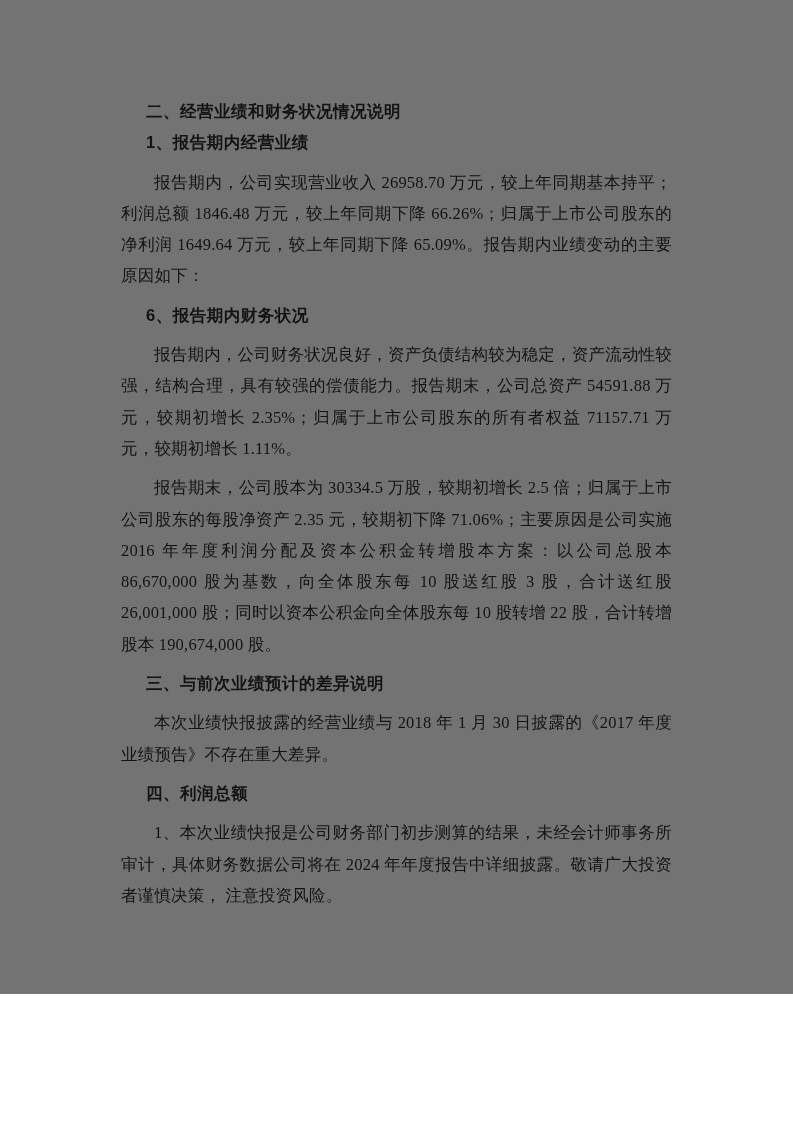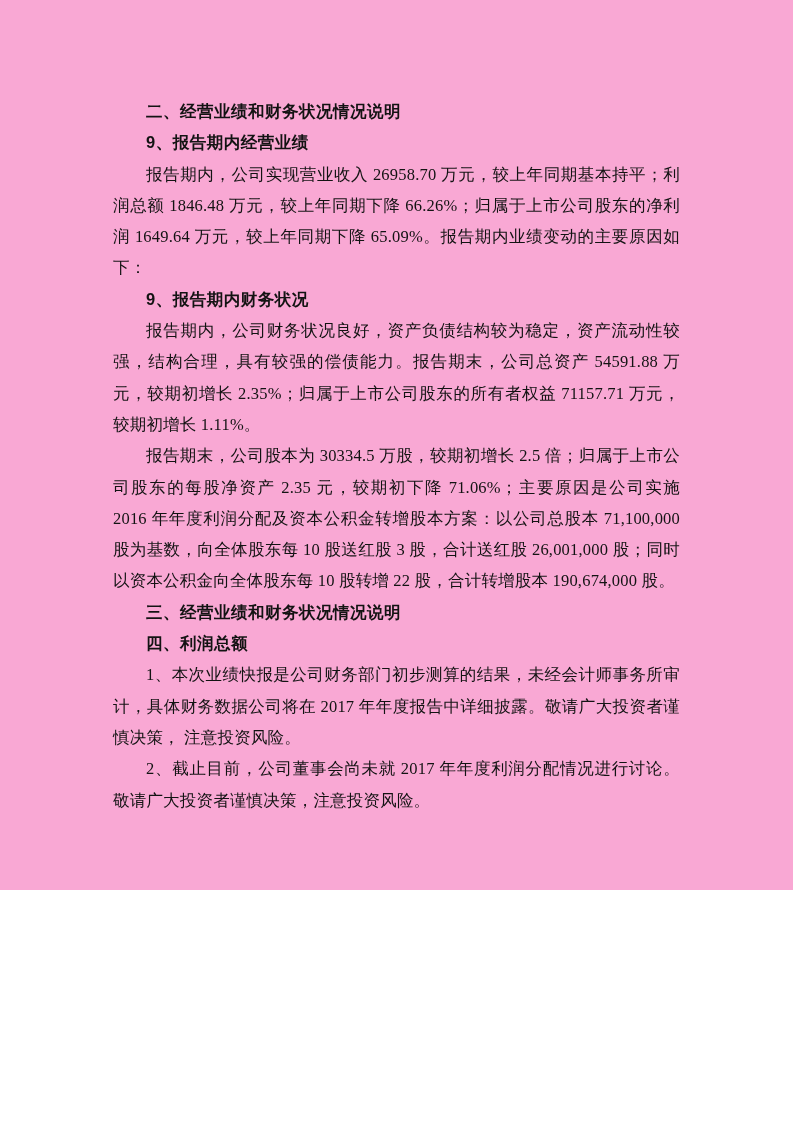--- a/index.html
+++ b/index.html
@@ -9,74 +9,74 @@
     background: #ffffff;
   }
   body {
     width: 793px;
     height: 1122px;
     font-family: "Liberation Serif", "DejaVu Serif", serif;
   }
   .page {
     position: relative;
     width: 793px;
-    height: 890px;
-    background: #f9a8d4;
+    height: 994px;
+    background: #737373;
     overflow: hidden;
   }
   .content {
     position: absolute;
     left: 113px;
     top: 96px;
     width: 567px;
     color: #131313;
   }
   .doc-heading {
     margin: 0;
     font-family: "Liberation Sans", "DejaVu Sans", sans-serif;
     font-weight: bold;
     font-size: 16.5px;
     line-height: 31.3px;
     text-indent: 2em;
     letter-spacing: 0.5px;
     white-space: nowrap;
   }
   .doc-para {
-    margin: 0;
+    margin: 8px;
     font-size: 16.5px;
     line-height: 31.3px;
     text-indent: 2em;
     text-align: justify;
     text-justify: inter-ideograph;
     letter-spacing: 0.2px;
   }
 </style>
 </head>
 <body>
 
 <div class="page">
   <div class="content">
 
     <h2 class="doc-heading">二、经营业绩和财务状况情况说明</h2>
 
-    <h3 class="doc-heading">9、报告期内经营业绩</h3>
+    <h3 class="doc-heading">1、报告期内经营业绩</h3>
 
     <p class="doc-para">报告期内，公司实现营业收入 26958.70 万元，较上年同期基本持平；利润总额 1846.48 万元，较上年同期下降 66.26%；归属于上市公司股东的净利润 1649.64 万元，较上年同期下降 65.09%。报告期内业绩变动的主要原因如下：</p>
 
 
 
-    <h3 class="doc-heading">9、报告期内财务状况</h3>
+    <h3 class="doc-heading">6、报告期内财务状况</h3>
 
     <p class="doc-para">报告期内，公司财务状况良好，资产负债结构较为稳定，资产流动性较强，结构合理，具有较强的偿债能力。报告期末，公司总资产 54591.88 万元，较期初增长 2.35%；归属于上市公司股东的所有者权益 71157.71 万元，较期初增长 1.11%。</p>
 
-    <p class="doc-para">报告期末，公司股本为 30334.5 万股，较期初增长 2.5 倍；归属于上市公司股东的每股净资产 2.35 元，较期初下降 71.06%；主要原因是公司实施 2016 年年度利润分配及资本公积金转增股本方案：以公司总股本 71,100,000 股为基数，向全体股东每 10 股送红股 3 股，合计送红股 26,001,000 股；同时以资本公积金向全体股东每 10 股转增 22 股，合计转增股本 190,674,000 股。</p>
+    <p class="doc-para">报告期末，公司股本为 30334.5 万股，较期初增长 2.5 倍；归属于上市公司股东的每股净资产 2.35 元，较期初下降 71.06%；主要原因是公司实施 2016 年年度利润分配及资本公积金转增股本方案：以公司总股本 86,670,000 股为基数，向全体股东每 10 股送红股 3 股，合计送红股 26,001,000 股；同时以资本公积金向全体股东每 10 股转增 22 股，合计转增股本 190,674,000 股。</p>
 
-    <h2 class="doc-heading">三、经营业绩和财务状况情况说明</h2>
+    <h2 class="doc-heading">三、与前次业绩预计的差异说明</h2>
 
+    <p class="doc-para">本次业绩快报披露的经营业绩与 2018 年 1 月 30 日披露的《2017 年度业绩预告》不存在重大差异。</p>
 
     <h2 class="doc-heading">四、利润总额</h2>
 
-    <p class="doc-para">1、本次业绩快报是公司财务部门初步测算的结果，未经会计师事务所审计，具体财务数据公司将在 2017 年年度报告中详细披露。敬请广大投资者谨慎决策， 注意投资风险。</p>
+    <p class="doc-para">1、本次业绩快报是公司财务部门初步测算的结果，未经会计师事务所审计，具体财务数据公司将在 2024 年年度报告中详细披露。敬请广大投资者谨慎决策， 注意投资风险。</p>
 
-    <p class="doc-para">2、截止目前，公司董事会尚未就 2017 年年度利润分配情况进行讨论。敬请广大投资者谨慎决策，注意投资风险。</p>
 
   </div>
 </div>
 
 </body></html>

